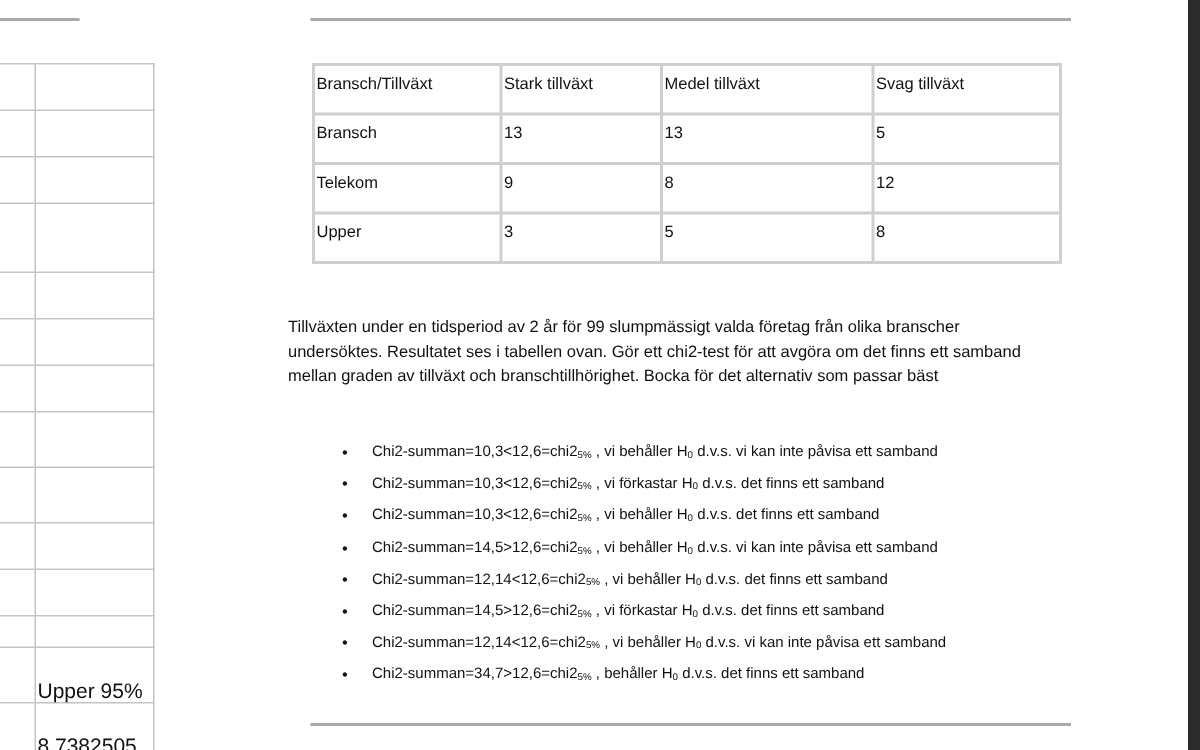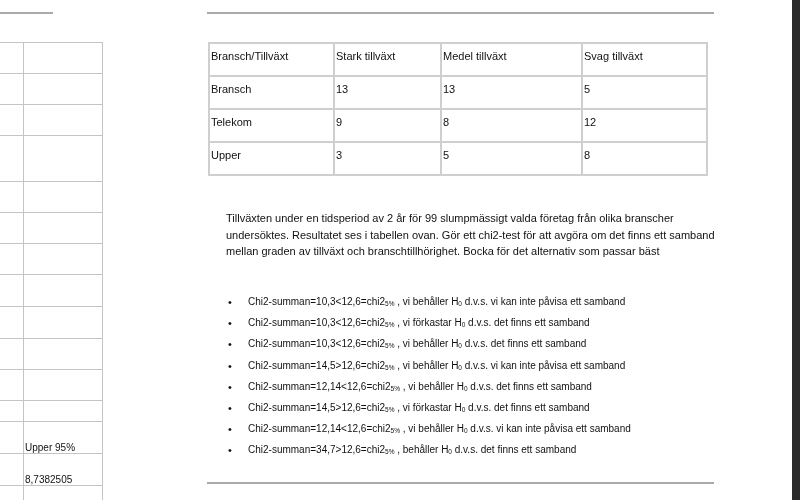--- a/index.html
+++ b/index.html
@@ -1,31 +1,31 @@
 <!DOCTYPE html>
 <html><head>
 <meta charset="utf-8">
 <style>
   html, body { margin:0; padding:0; }
   body { width:800px; height:500px; background:#ffffff; position:relative; overflow:hidden;
          font-family:"Liberation Sans", sans-serif; color:#111; }
   .rule { position:absolute; height:2px; background:#a9a9a9; }
   
   .ltable { position:absolute; left:-40px; top:42px; border-collapse:collapse; }
-  .ltable td { border:1px solid #c4c4c4; font-size:10px; vertical-align:top; padding:20px 0 0 1px; }
+  .ltable td { border:1px solid #c4c4c4; font-size:14px; vertical-align:top; padding:20px 0 0 1px; }
   .ltable td.c0 { width:61px; }
   .ltable td.c1 { width:77px; }
   
   .mtable { position:absolute; left:208px; top:42px; border-collapse:collapse;border-radius:14px; }
   .mtable td { border:2px solid #cfcfcf; font-size:11px; vertical-align:top; padding:6px 0 0 1px;
                height:25px; box-sizing:border-box; }
   .mtable tr { height:33px; }
   .mtable td.w0 { width:125px; } .mtable td.w1 { width:107px; }
   .mtable td.w2 { width:141px; } .mtable td.w3 { width:125px; }
-  .para { position:absolute; left:226px; top:210px; width:510px; font-size:11px; line-height:16.5px; }
+  .para { position:absolute; left:192px; top:210px; width:510px; font-size:11px; line-height:16.5px; }
   .opts { position:absolute; left:228px; top:296px; margin:0; padding:0; list-style:none; }
   .opts li { position:relative; height:21.2px; font-size:10px; padding-left:20px; white-space:nowrap; }
   .opts .bullet { position:absolute; left:0; top:0; font-size:11px; }
   .opts sub { font-size:6.5px; vertical-align:-1px; }
   .sidebar-dark { position:absolute; left:792px; top:0; width:8px; height:500px; background:#2b2b2b; }
 </style>
 </head>
 <body>
 
 <div class="rule" style="left:0; top:12px; width:53px;"></div>

